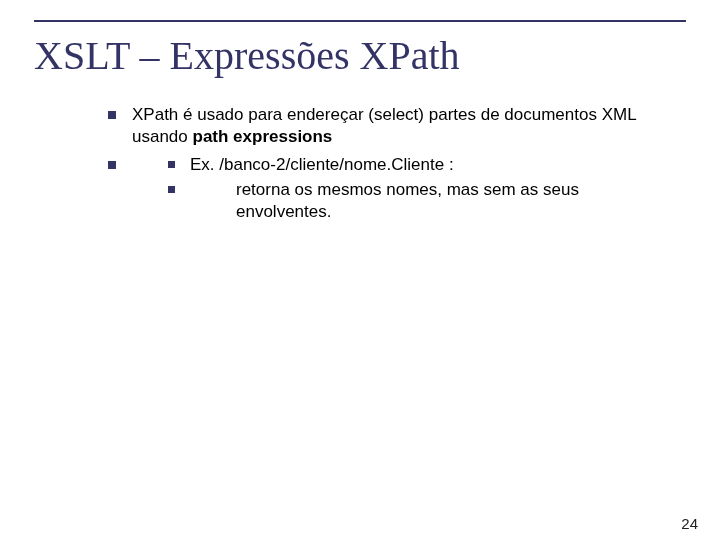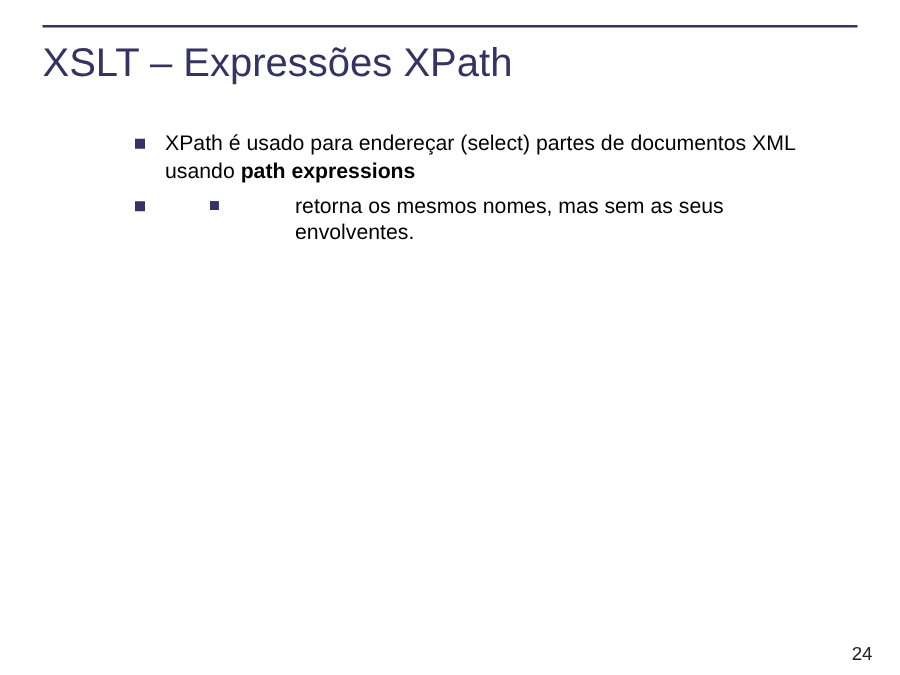--- a/index.html
+++ b/index.html
@@ -1,18 +1,18 @@
 <!DOCTYPE html>
 <html><head>
 <meta charset="utf-8">
 <style>
   html,body{margin:0;padding:0;width:720px;height:540px;background:#fff;font-family:Arial,Helvetica,sans-serif;color:#000;overflow:hidden}
   .slide{position:relative;width:720px;height:540px;box-sizing:border-box}
   .underline{position:absolute;left:34px;top:20px;width:652px;height:2px;background:#333366}
-  .title{position:absolute;left:34px;top:32px;font-family:Liberation Sans, sans-serif;font-size:32px;color:#333366}
+  .title{position:absolute;left:34px;top:32px;font-family:Liberation Serif, serif;font-size:40px;color:#333366}
   .body{position:absolute;left:96px;top:92px;width:586px;font-size:17px;line-height:1.28}
   ul{list-style:none;margin:12px;padding:0}
   .lvl1>li{position:relative;padding-left:24px;margin-bottom:6px}
   .lvl1>li::before{content:"";position:absolute;left:0;top:7px;width:8px;height:8px;background:#333366}
   .lvl2{margin-top:4px}
   .lvl2>li{position:relative;padding-left:46px;margin-bottom:4px}
   .lvl2>li::before{content:"";position:absolute;left:24px;top:7px;width:7px;height:7px;background:#333366}
   .sub{display:block;padding-left:92px}
   .sub2{display:block;padding-left:46px}
   b{font-weight:bold}
@@ -26,20 +26,21 @@
   <div class="title">XSLT – Expressões XPath</div>
 
   <div class="body">
     <ul class="lvl1">
       <li>
         <span>XPath é usado para endereçar (select) partes de documentos XML usando </span><b>path expressions</b>
       </li>
       <li>
         <ul class="lvl2">
           <li>
+            <span>Ex.         /banco-2/cliente/nome.Cliente   :</span>
           </li>
           <li>
             <span class="sub2">retorna os mesmos nomes, mas sem as seus envolventes.</span>
           </li>
         </ul>
       </li>
     </ul>
   </div>
 
   <div class="pagenum">24</div>

